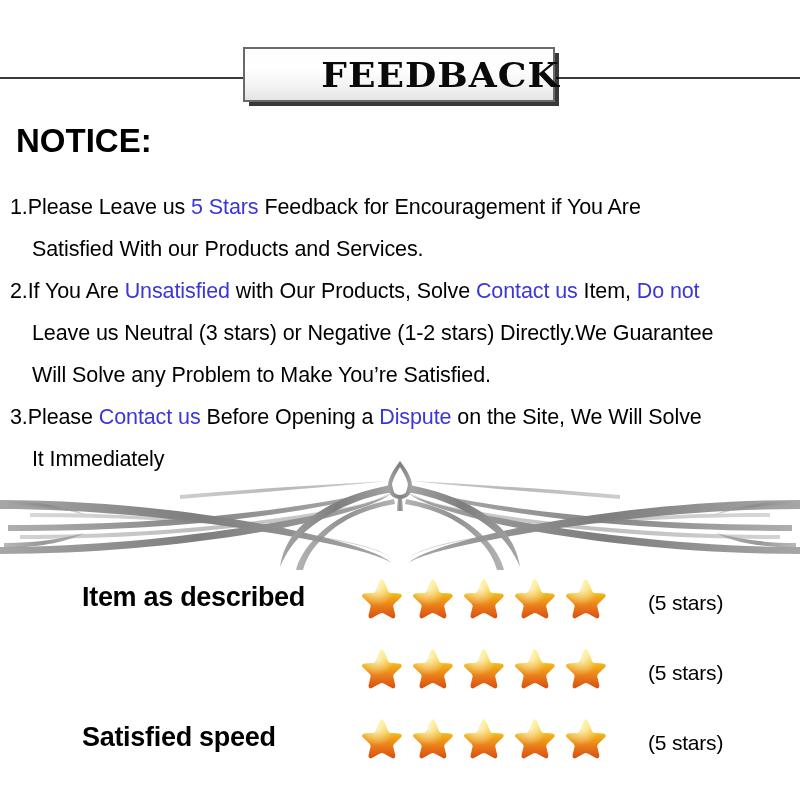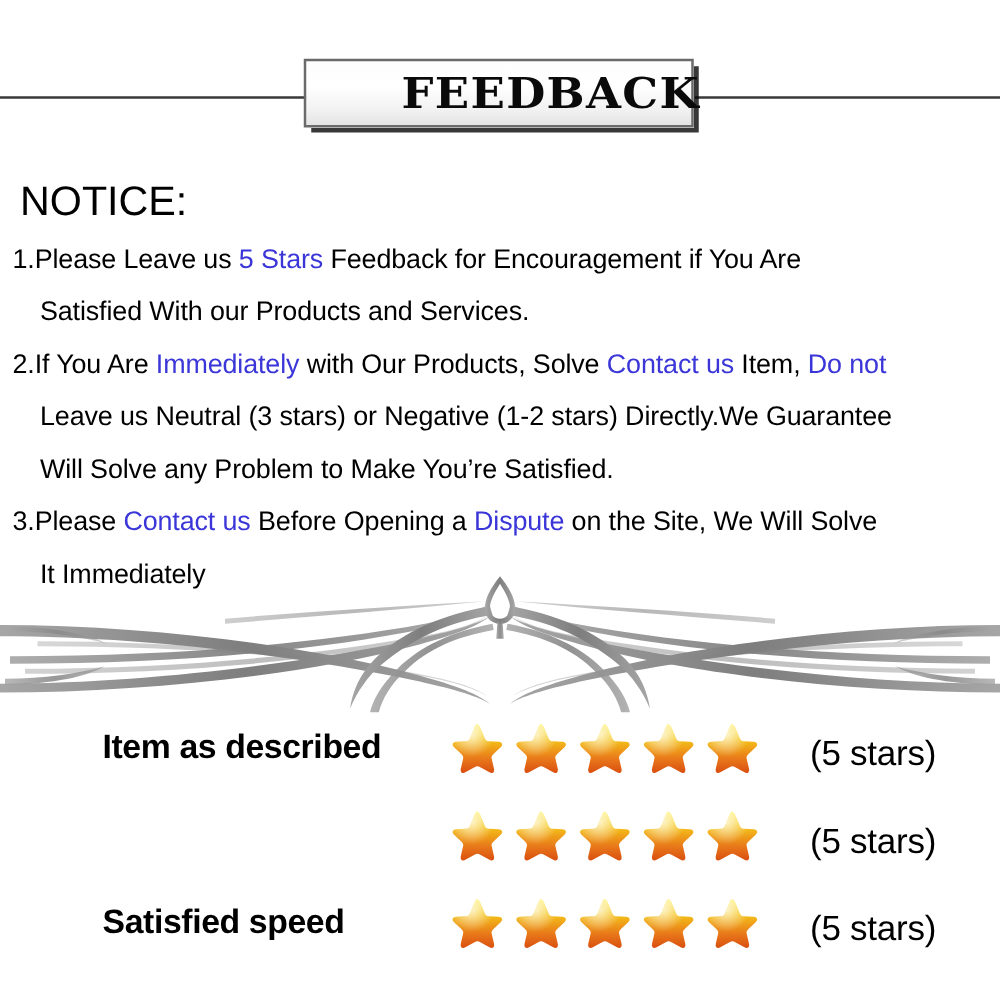--- a/index.html
+++ b/index.html
@@ -61,24 +61,23 @@
     line-height: 1;
     transform: scaleX(1.06);
   }
 
   
   .notice-heading {
     position: absolute;
     left: 16px;
     top: 124px;
     font-size: 33px;
-    font-weight: normal;
+    font-weight: bold;
     letter-spacing: 0px;
     line-height: 1;
-    margin-top: 20px;
   }
 
   
   .notice-list {
     position: absolute;
     left: 10px;
     top: 186px;
     width: 800px;
   }
   .notice-line {
@@ -125,21 +124,21 @@
     position: absolute;
     left: 358px;
     top: 4px;
     display: flex;
     gap: 5px;
   }
   .star-ico { display: block; }
   .rating-count {
     position: absolute;
     top: 18px;
-    font-size: 28px;
+    font-size: 21px;
     line-height: 26px;
     letter-spacing: -0.2px;
   }
   .row-0 .rating-count { left: 648px; }
   .row-1 .rating-count { left: 648px; }
   .row-2 .rating-count { left: 648px; }
 </style>
 </head>
 <body>
 
@@ -151,21 +150,21 @@
       <span class="banner-title">FEEDBACK</span>
     </div>
   </div>
 </div>
 
 <div class="notice-heading">NOTICE:</div>
 
 <div class="notice-list">
     <div class="notice-line"><span>1.</span><span>Please Leave us  </span><span class="hl">5 Stars</span><span>  Feedback for  Encouragement  if You Are</span></div>
     <div class="notice-line indent"><span>Satisfied With our Products and Services.</span></div>
-    <div class="notice-line"><span>2.</span><span>If You Are </span><span class="hl">Immediately</span><span> with Our Products, Solve </span><span class="hl">Contact us</span><span> Item, </span><span class="hl">Do not</span></div>
+    <div class="notice-line"><span>2.</span><span>If You Are </span><span class="hl">Unsatisfied</span><span> with Our Products, Solve </span><span class="hl">Contact us</span><span> Item, </span><span class="hl">Do not</span></div>
     <div class="notice-line indent"><span>Leave us Neutral (3 stars) or Negative (1-2 stars) Directly.We Guarantee</span></div>
     <div class="notice-line indent"><span>Will Solve any Problem to Make You’re  Satisfied.</span></div>
     <div class="notice-line"><span>3.</span><span>Please </span><span class="hl">Contact us</span><span> Before Opening a </span><span class="hl">Dispute</span><span> on the Site, We Will Solve</span></div>
     <div class="notice-line indent"><span>It Immediately</span></div>
   </div>
 
 <div class="ornament">
   <svg width="800" height="115" viewBox="0 0 800 115" xmlns="http://www.w3.org/2000/svg">
     <defs>
       <linearGradient id="orn" x1="0" y1="0" x2="1" y2="0">

